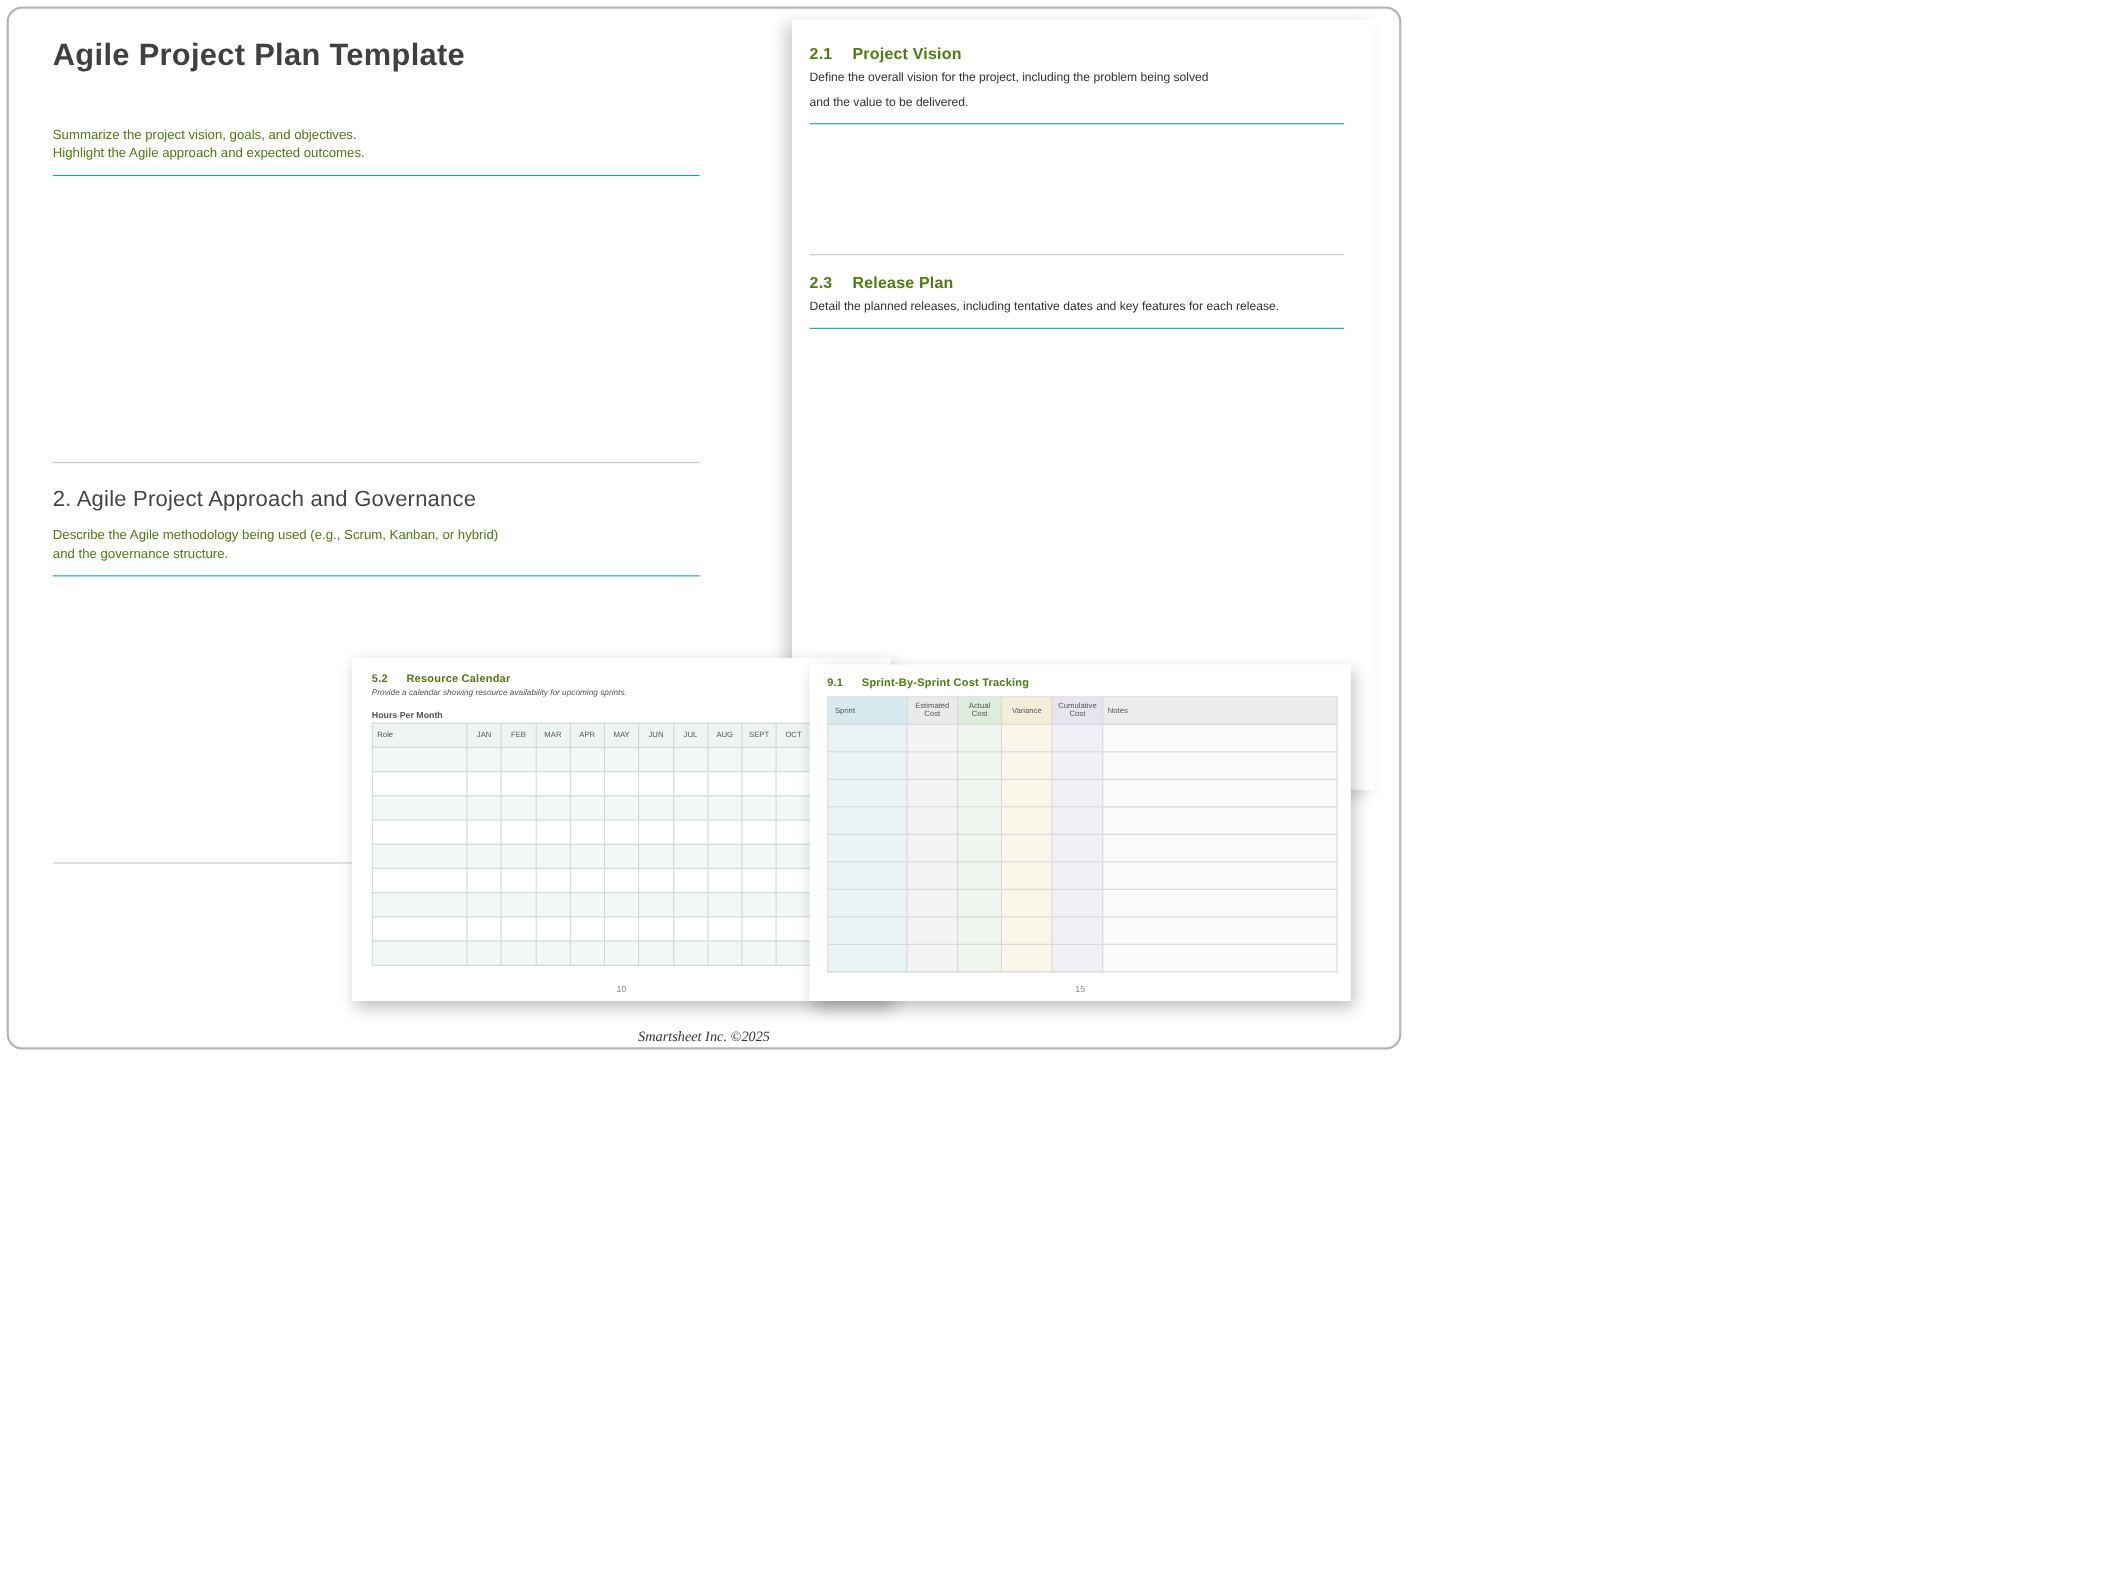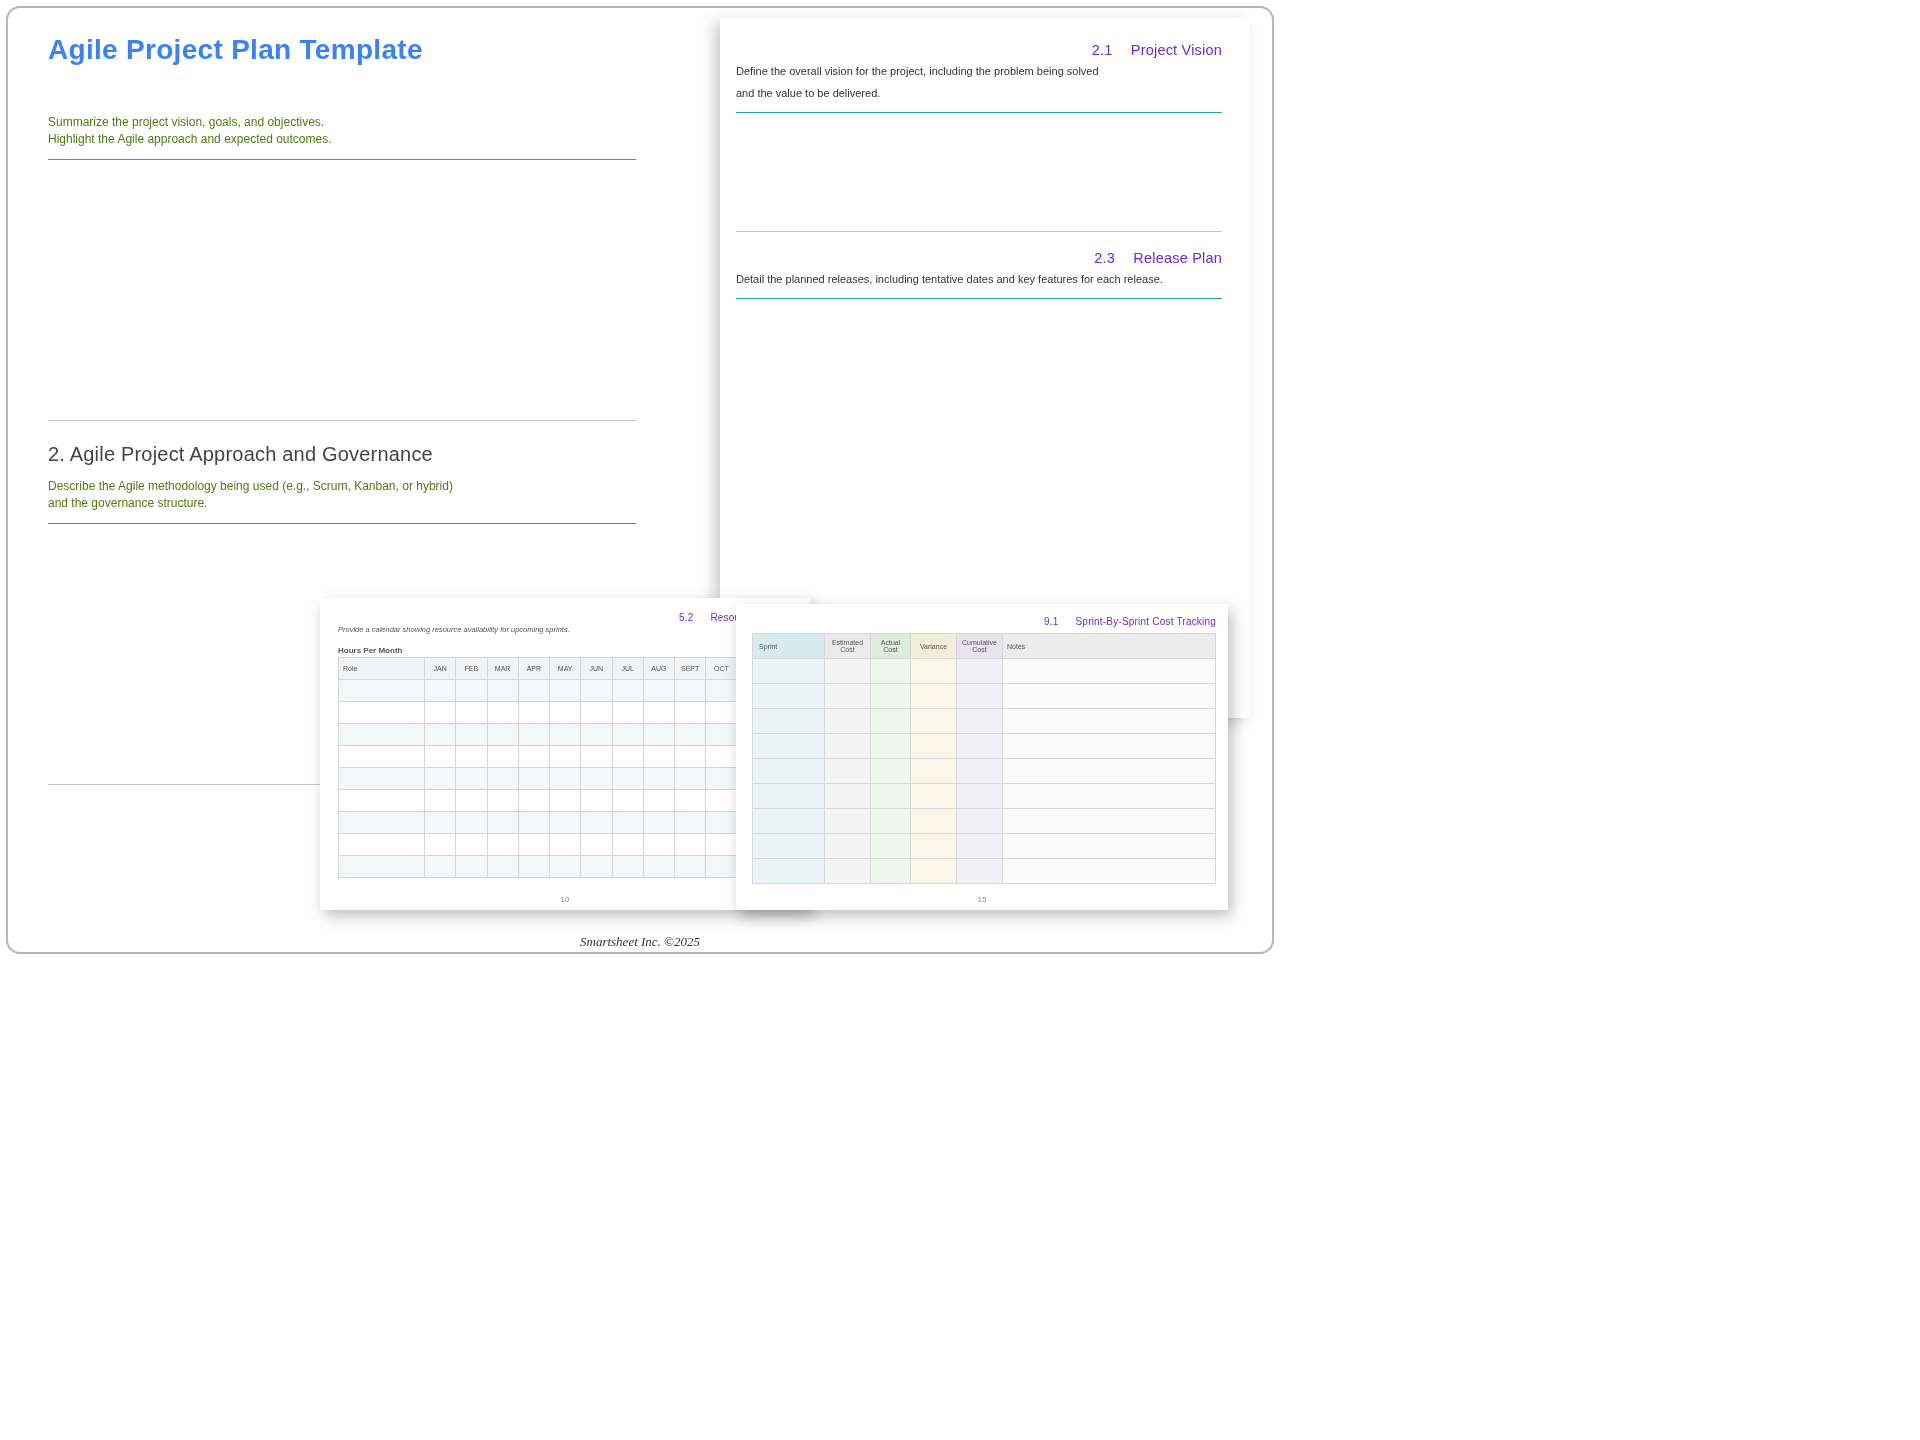--- a/index.html
+++ b/index.html
@@ -32,21 +32,21 @@
     left: 14px;
     top: 8px;
     width: 640px;
     height: 870px;
     padding: 18px 26px 20px 26px;
     box-shadow: none; 
   }
   .title {
     font-weight: 800;
     font-size: 28px;
-    color: #3b82f6;
+    color: #404040;
     letter-spacing: .3px;
     margin-bottom: 48px;
   }
   .h1 {
     font-size: 20px;
     color: #444;
     font-weight: 400;
     margin-bottom: 12px;
     letter-spacing: .2px;
   }
@@ -79,24 +79,23 @@
   #p2 {
     right: 22px;
     top: 10px;
     width: 530px;
     height: 700px;
     padding: 24px 28px 20px 16px;
     box-shadow: -6px 4px 14px rgba(0,0,0,0.20);
   }
   .h2 {
     font-size: 14.5px;
-    color: #6d28d9;
-    font-weight: 400;
+    color: #4d7c0f;
+    font-weight: 700;
     letter-spacing: .2px;
-    text-align: right;
   }
   .h2 .num { margin-right: 14px; }
   .sub {
     font-size: 11px;
     color: #333;
     line-height: 1.45;
     margin-top: 6px;
   }
   #p2 .block { margin-bottom: 18px; }
   #p2 .space-after { height: 110px; }

